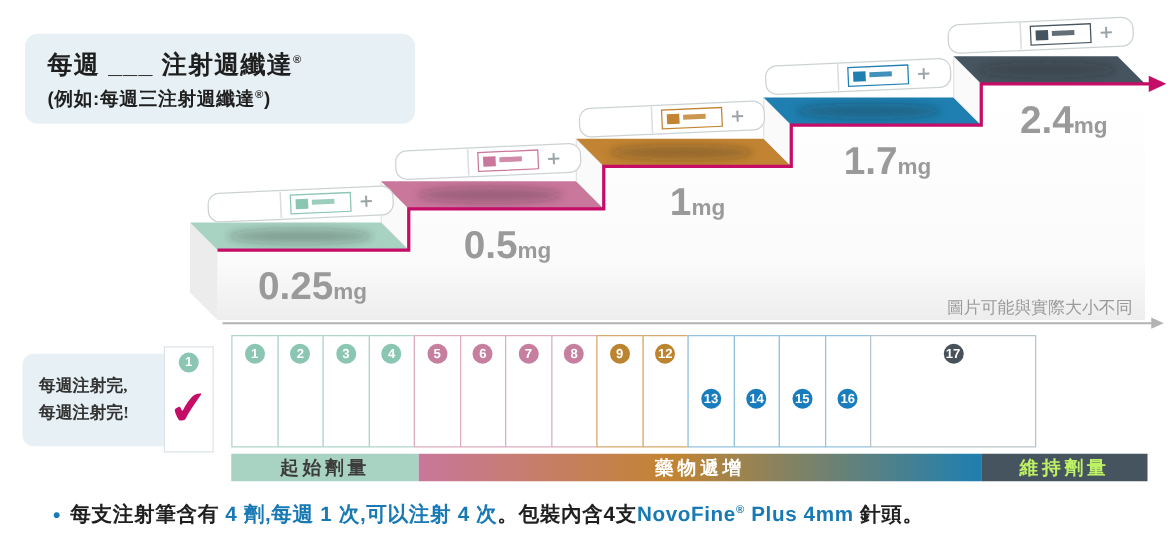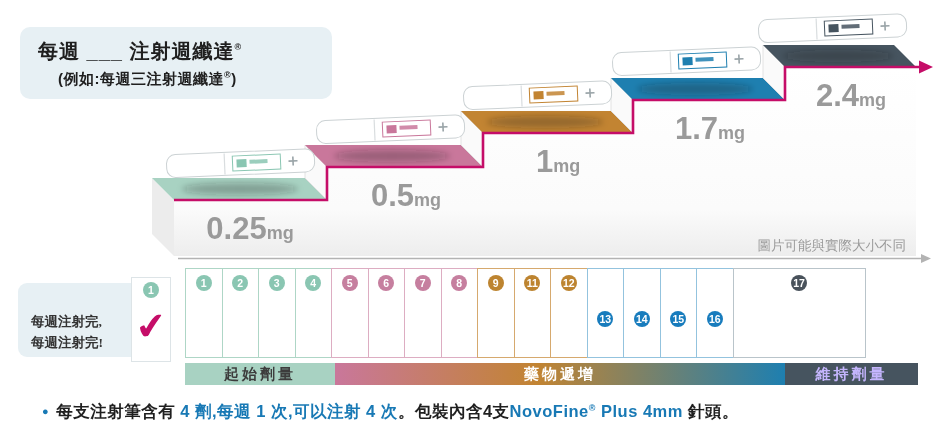--- a/index.html
+++ b/index.html
@@ -35,27 +35,27 @@
   .pen-4{--pc:var(--blue);}
   .pen-5{--pc:var(--slate);}
   .pc-stroke{stroke:var(--pc);}
   .pc-fill{fill:var(--pc);}
 
   
   .header-box{position:absolute;left:20px;top:27px;width:312px;height:72px;
               background:var(--box_bg);border-radius:10px;box-sizing:border-box;
               padding:11px 0 0 18px;color:var(--dark_text);}
   .header-title{font-size:20px;font-weight:bold;letter-spacing:1px;}
-  .header-sub{font-size:15px;font-weight:bold;margin-top:5px;letter-spacing:0.5px;margin-left:20px;}
+  .header-sub{font-size:15px;font-weight:bold;margin-top:5px;letter-spacing:0.5px;}
   sup.reg{font-size:9px;vertical-align:super;}
 
   
   .note-box{position:absolute;left:18px;top:283px;width:150px;height:74px;
             background:var(--box_bg);border-radius:9px;}
-  .note-text{position:absolute;left:13px;top:29px;font-size:13.5px;font-weight:bold;
+  .note-text{position:absolute;left:13px;top:16px;font-size:13.5px;font-weight:bold;
              color:#333;line-height:1.55;font-family:Liberation Serif, serif;}
   .note-cell{position:absolute;left:113px;top:-6px;width:40px;height:85px;background:#fff;
              border:1px solid #dde4e7;box-sizing:border-box;}
   .note-circle{margin:4px auto 0;width:16px;height:16px;border-radius:50%;
                background:var(--teal_circle);color:#fff;font-size:10.5px;font-weight:bold;
                line-height:16px;text-align:center;}
   .note-check{text-align:center;font-size:37px;color:var(--magenta);
               font-weight:bold;margin-top:7px;transform:rotate(-6deg);}
 
   
@@ -72,21 +72,21 @@
   .g4{border-color:var(--blue_border);}   .g4 .week-circle{background:var(--blue_circle);margin-top:42px;}
   .g5{border-color:var(--cell17_border);} .g5 .week-circle{background:var(--slate_circle);}
 
   
   .phase-bar{position:absolute;left:185px;top:363px;height:40px;display:flex;font-family:Liberation Mono, monospace;}
   .phase-seg{height:22px;display:flex;align-items:center;justify-content:center;
              font-size:15px;font-weight:bold;letter-spacing:3px;}
   .phase-1{width:150px;background:var(--teal);color:#3c3c3c;}
   .phase-2{width:450px;color:#fff;
            background:linear-gradient(90deg,var(--pink) 0%,var(--orange) 45%,var(--blue) 100%);}
-  .phase-3{width:133px;background:var(--slate);color:#c4b5fd;}
+  .phase-3{width:133px;background:var(--slate);color:#bef264;}
 
   
   .footer-line{position:absolute;left:42px;top:401px;font-size:16.5px;font-weight:bold;
                letter-spacing:0.5px;}
   .bullet{color:var(--blue_text);font-size:11px;vertical-align:2px;margin-right:7px;}
   .seg-dark{color:var(--dark_text);}
   .seg-blue{color:var(--blue_text);}
   .seg-blue sup,.sup-blue{color:var(--blue_text);}
 </style>
 </head>
@@ -205,23 +205,20 @@
     <div class="week-cell g2">
         <div class="week-circle">7</div>
       </div>
     <div class="week-cell g2">
         <div class="week-circle">8</div>
       </div>
     <div class="week-cell g3">
         <div class="week-circle">9</div>
       </div>
     <div class="week-cell g3">
-        <div class="week-circle">11</div>
-      </div>
-    <div class="week-cell g3">
         <div class="week-circle">12</div>
       </div>
     <div class="week-cell g4">
         <div class="week-circle">13</div>
       </div>
     <div class="week-cell g4">
         <div class="week-circle">14</div>
       </div>
     <div class="week-cell g4">
         <div class="week-circle">15</div>

